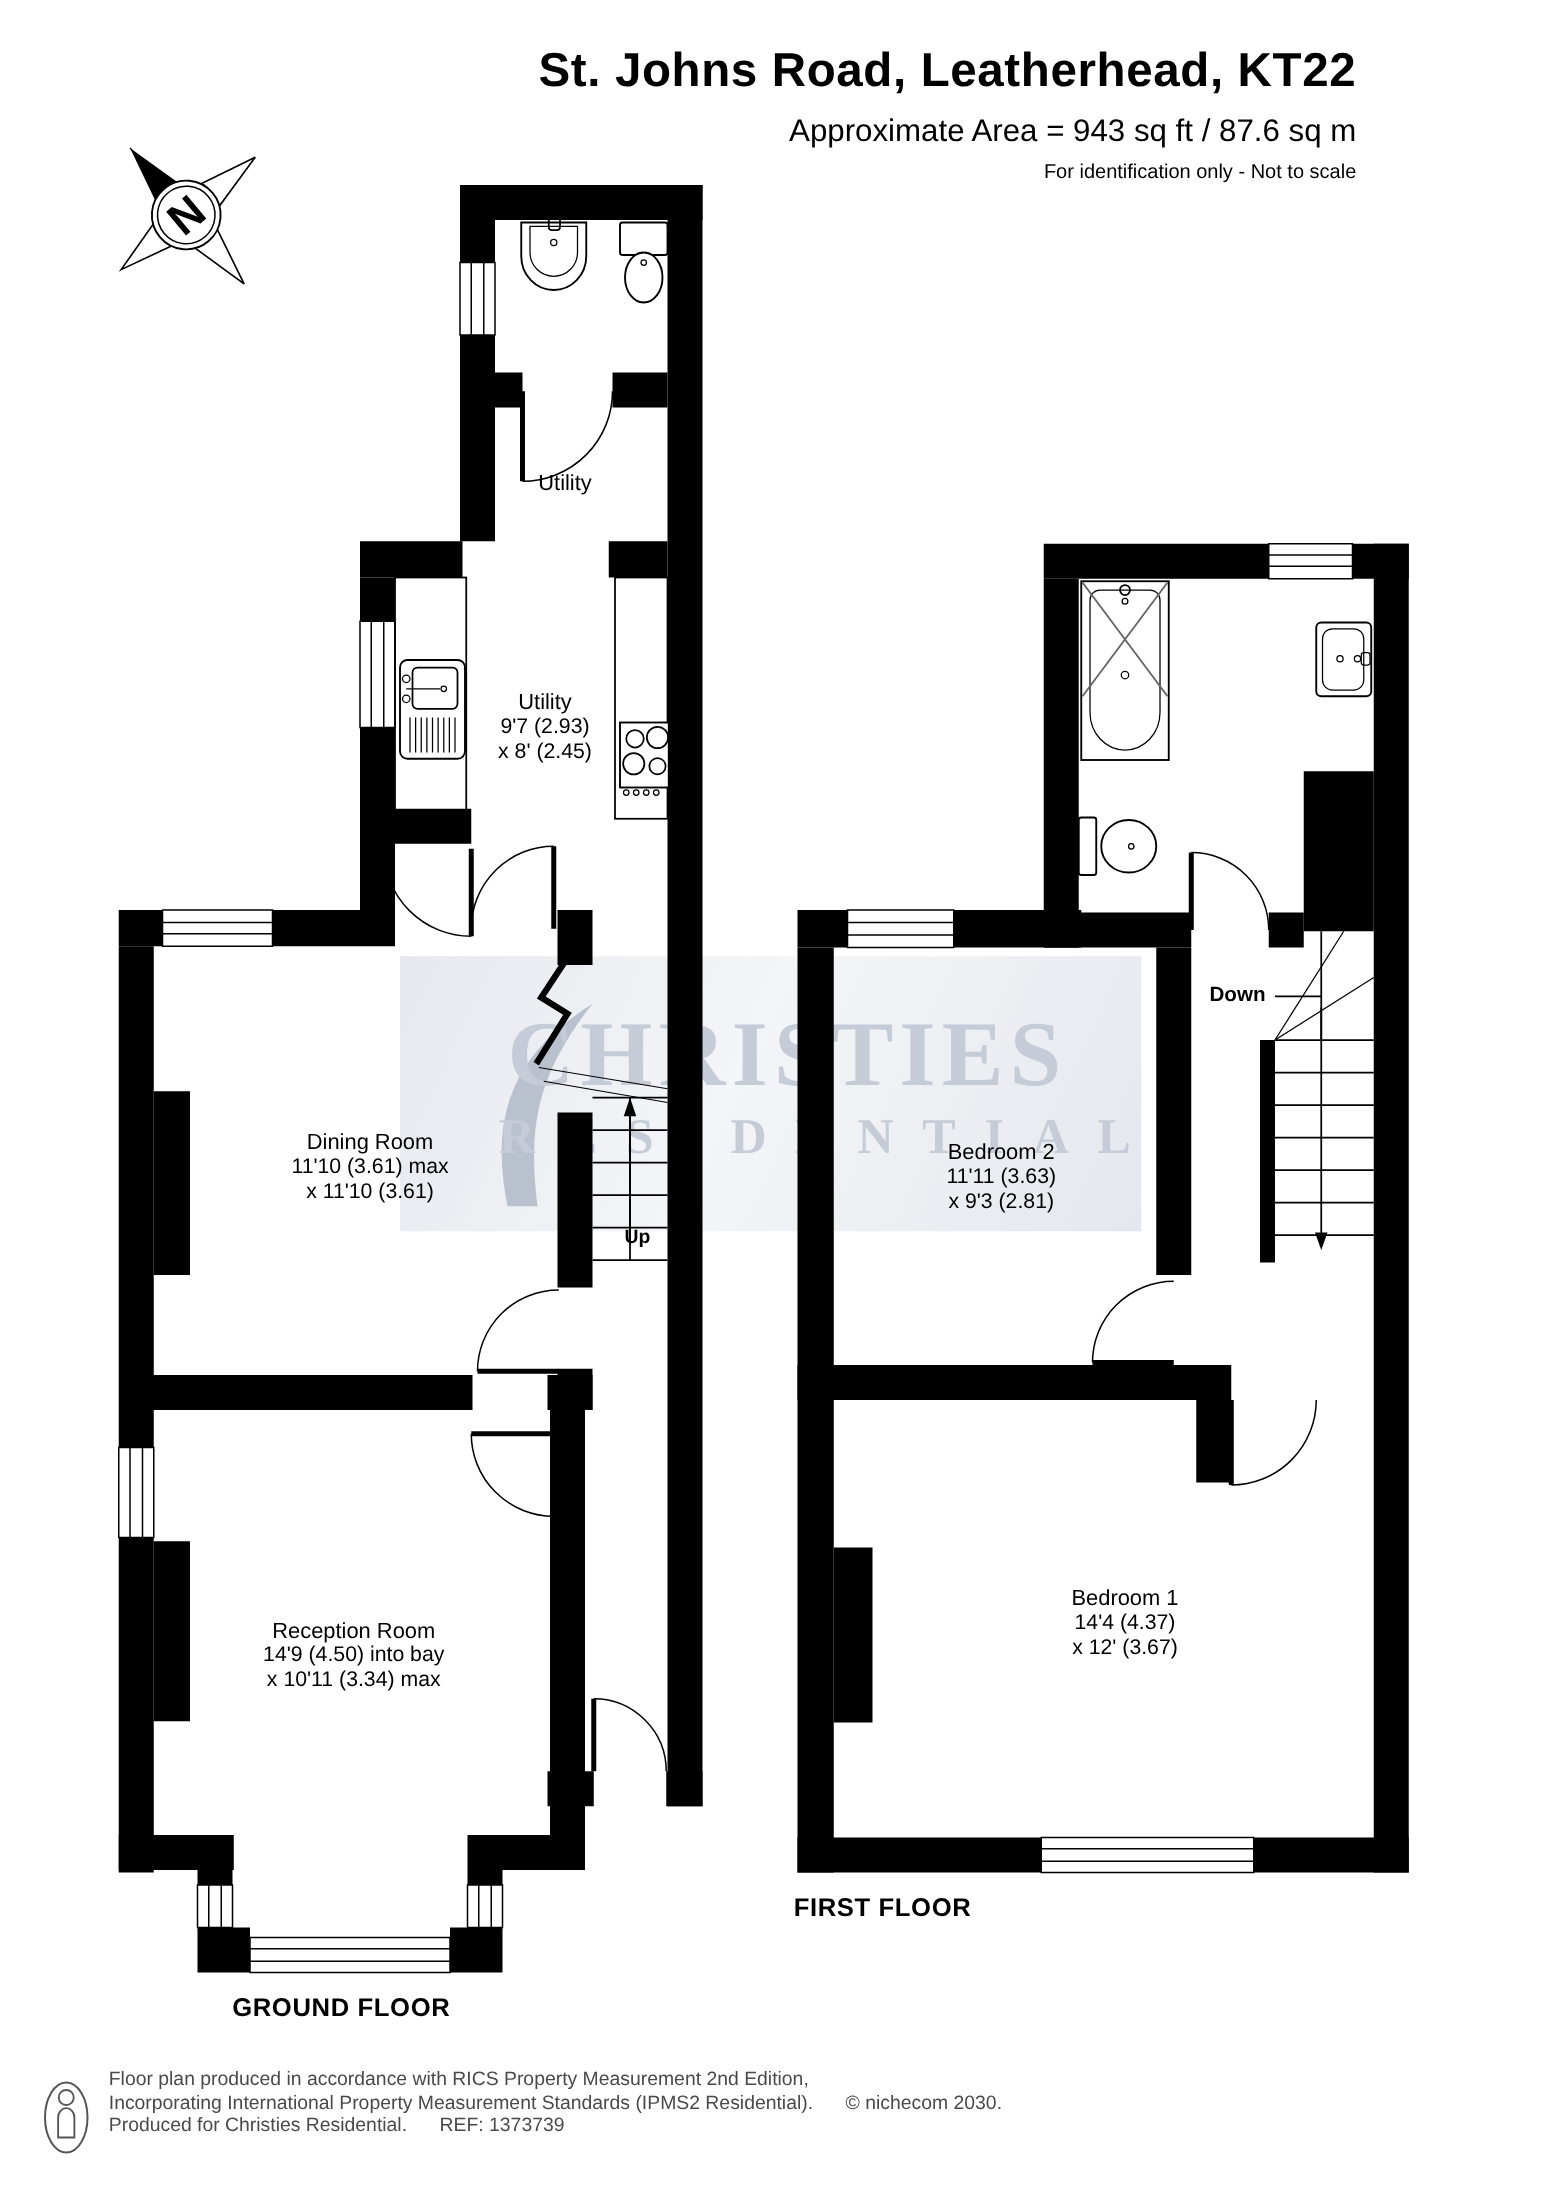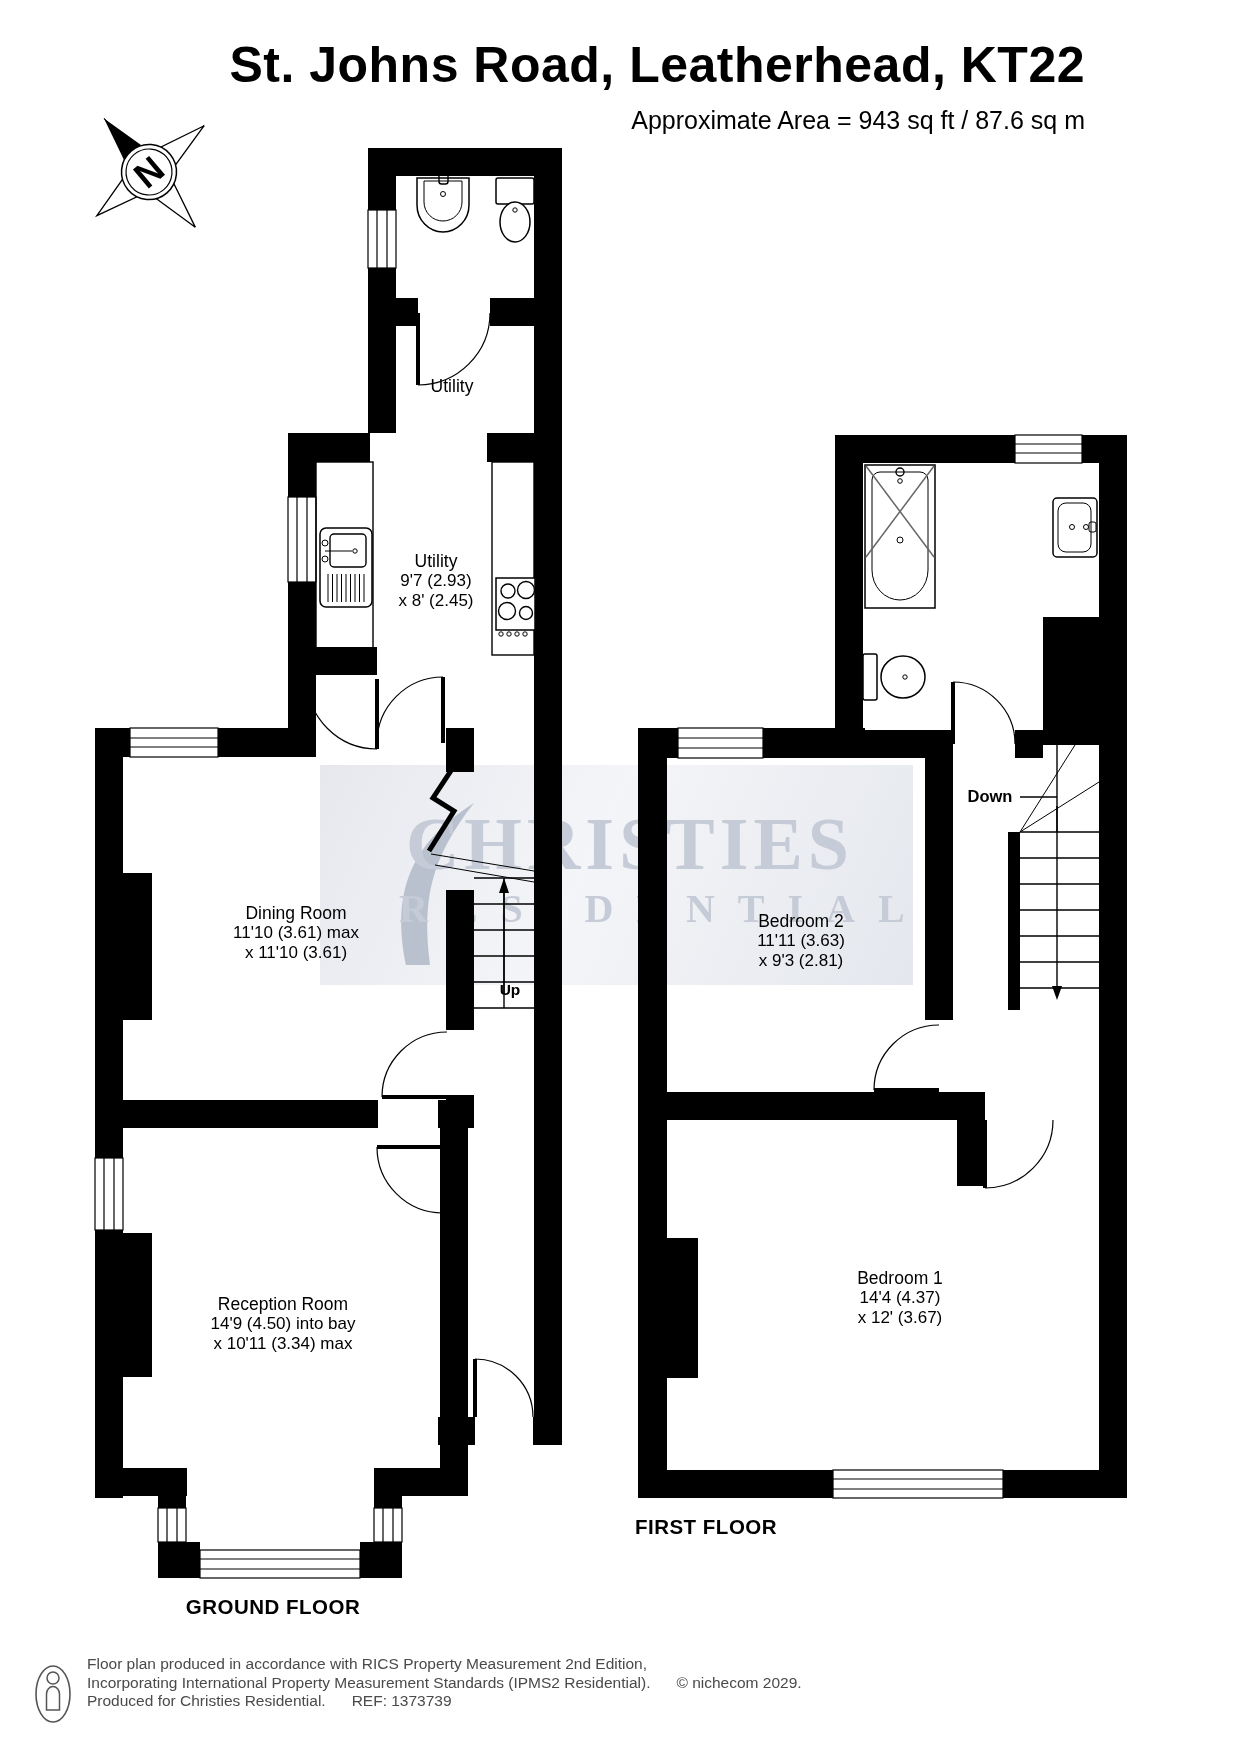--- a/index.html
+++ b/index.html
@@ -11,21 +11,21 @@
   .winl{stroke:#000;stroke-width:1.2;}
   .fix{fill:#fff;stroke:#000;stroke-width:1.5;}
   .thin{fill:none;stroke:#000;stroke-width:1.4;}
   .hair{fill:none;stroke:#000;stroke-width:1;}
   .door{fill:none;stroke:#000;stroke-width:1.2;}
   .leaf{stroke:#000;stroke-width:4;}
   .xline{stroke:#666;stroke-width:1.5;}
   .zig{fill:none;stroke:#000;stroke-width:5;}
   
   .header{position:absolute;top:36px;right:156px;text-align:right;}
-  .title{font-size:50px;font-weight:bold;letter-spacing:.5px;}
+  .title{font-size:38px;font-weight:bold;letter-spacing:.5px;}
   .area{font-size:25px;margin-top:12px;}
   .disclaimer{font-size:16px;margin-top:9px;}
   
   .rlabel{position:absolute;transform:translate(-50%,-50%);text-align:center;
           font-size:17px;line-height:20px;white-space:nowrap;z-index:30;}
   .rlabel .nm{font-weight:normal;font-size:17.5px;}
   .slabel{position:absolute;transform:translate(-50%,-50%);font-weight:bold;
           font-size:15.5px;z-index:30;white-space:nowrap;}
   .flabel{position:absolute;transform:translate(-50%,-50%);font-weight:bold;
           font-size:20.5px;letter-spacing:.5px;z-index:30;white-space:nowrap;}
@@ -327,20 +327,21 @@
     <svg class="wm-swoosh" width="130" height="195" viewBox="0 0 130 195">
       <path d="M 42,182 C 28,112 44,62 110,20 C 66,76 58,118 66,182 Z" fill="#b9c1ce"></path>
     </svg>
     <div class="wm-line1">CHRISTIES</div>
     <div class="wm-line2">RESIDENTIAL</div>
   </div>
 
   <div class="header">
     <div class="title">St. Johns Road, Leatherhead, KT22</div>
     <div class="area">Approximate Area = 943 sq ft / 87.6 sq m</div>
+    <div class="disclaimer">For identification only - Not to scale</div>
   </div>
 
   <div class="rlabel" style="left:452px;top:386px">
     <div class="nm">Utility</div>
   </div>
 
   <div class="rlabel" style="left:436px;top:581px">
     <div class="nm">Utility</div>
     <div>9'7 (2.93)</div>
     <div>x 8' (2.45)</div>
@@ -379,21 +380,21 @@
   <div class="footer">
     <svg width="40" height="78" viewBox="0 0 40 78">
       <ellipse cx="20" cy="39" rx="17" ry="28" fill="none" stroke="#555" stroke-width="1.6"></ellipse>
       <circle cx="20" cy="23" r="6" fill="none" stroke="#555" stroke-width="1.5"></circle>
       <path d="M13.5,55 v-16 a6.5,7.5 0 0 1 13,0 v16 z" fill="none" stroke="#555" stroke-width="1.5"></path>
     </svg>
     <div class="ftext">
       <div>Floor plan produced in accordance with RICS Property Measurement 2nd Edition,</div>
       <div class="frow">
         <span>Incorporating International Property Measurement Standards (IPMS2 Residential).</span>
-        <span>© nichecom 2029.</span>
+        <span>© nichecom 2030.</span>
       </div>
       <div class="frow">
         <span>Produced for Christies Residential.</span>
         <span>REF: 1373739</span>
       </div>
     </div>
   </div>
 
 </div>
 

